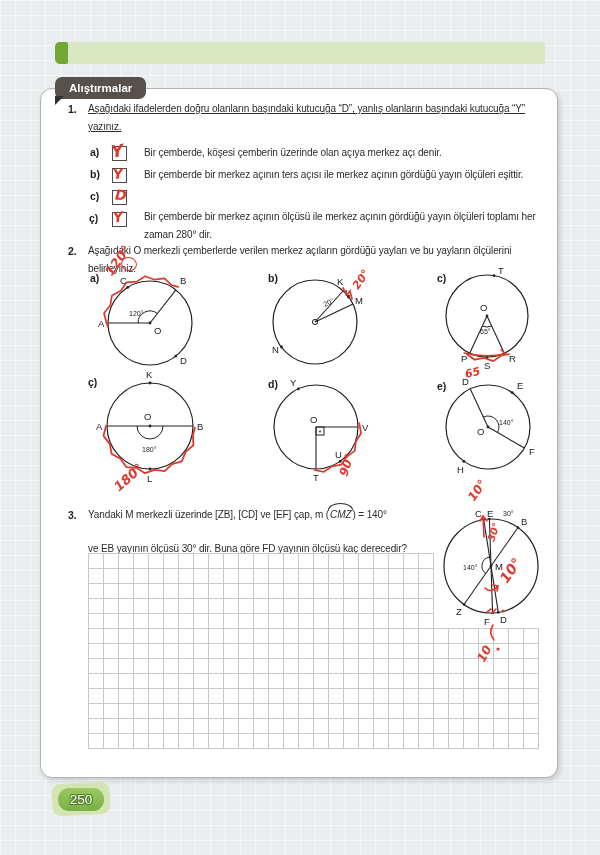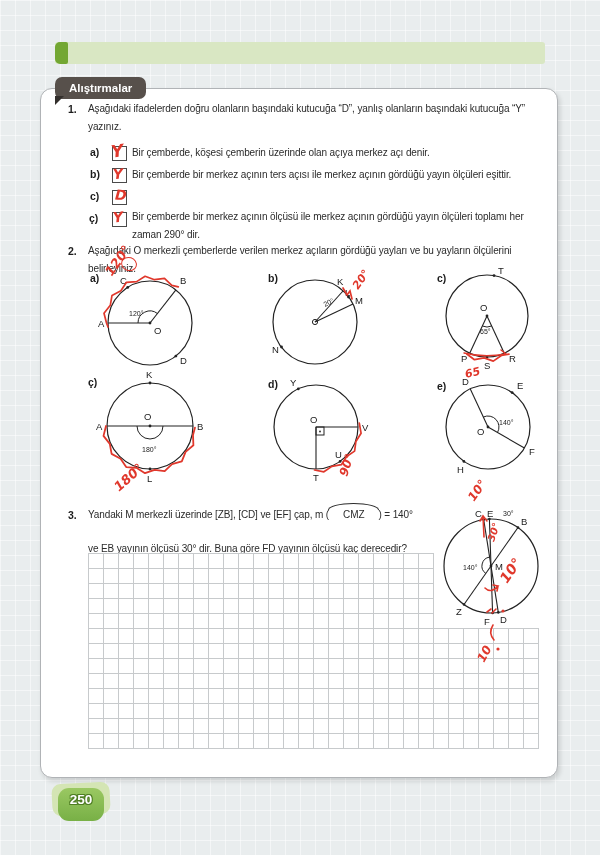--- a/index.html
+++ b/index.html
@@ -13,74 +13,74 @@
   .card{left:40px;top:88px;width:516px;height:688px;background:#fff;
     border:1.5px solid #b0b3b6;border-radius:12px;box-shadow:2px 3px 5px rgba(0,0,0,.14);}
   .greenbar{left:55px;top:42px;width:490px;height:22px;background:#d9e7c3;border-radius:3px;}
   .greencap{left:55px;top:42px;width:13px;height:22px;background:#73a733;border-radius:5px 2px 2px 5px;}
   .badge{left:55px;top:77px;height:22px;padding:0 14px;background:#57504b;border-radius:7px;
     color:#fff;font-weight:bold;font-size:11.5px;line-height:22px;}
   .fold{left:55px;top:96px;width:0;height:0;border-top:9px solid #332f2c;border-right:9px solid transparent;}
   .qnum{font-weight:bold;font-size:10.5px;color:#1c1c1c;}
   .qtext{font-size:10px;line-height:18px;letter-spacing:-0.12px;color:#2b2b2b;}
   .itemlabel{font-weight:bold;font-size:10.5px;color:#1c1c1c;}
-  .itemtext{font-size:10px;letter-spacing:-0.12px;white-space:nowrap;color:#2b2b2b;}
+  .itemtext{font-size:10px;letter-spacing:-0.12px;white-space:nowrap;color:#2b2b2b;margin-left:12px;}
   .wrap{white-space:normal;line-height:18px;}
   .checkbox{width:13px;height:13px;border:1.2px solid #4a4a4a;background:#fff;}
   .redhand{color:#e0382c;font-style:italic;font-weight:bold;font-family:"DejaVu Sans",sans-serif;}
   .diaglabel{font-weight:bold;font-size:10.5px;color:#1c1c1c;}
   .grid{background-image:linear-gradient(#c7cacc 1px,transparent 1px),
         linear-gradient(90deg,#c7cacc 1px,transparent 1px);
         background-size:15px 15px;border-right:1px solid #c7cacc;border-bottom:1px solid #c7cacc;}
-  .overarc{position:relative;display:inline-block;padding:0 14px;}
+  .overarc{position:relative;display:inline-block;padding:0 1px;font-style:italic;}
   .overarc::after{content:"";position:absolute;left:-1px;right:-1px;top:-3px;height:6px;
     border:1px solid #2b2b2b;border-bottom:none;border-radius:100% 100% 0 0/200% 200% 0 0;}
   .pgback{left:52px;top:783px;width:58px;height:32px;background:#d4e5b4;border-radius:9px;transform:rotate(-3deg);}
-  .pgbadge{left:58px;top:788px;width:46px;height:33px;background:linear-gradient(#9ac862,#78b046);
-    border-radius:11px;color:#fff;font-weight:bold;font-size:13.5px;text-align:center;line-height:23px;
+  .pgbadge{left:58px;top:788px;width:46px;height:23px;background:linear-gradient(#9ac862,#78b046);
+    border-radius:11px;color:#fff;font-weight:normal;font-size:13.5px;text-align:center;line-height:23px;
     text-shadow:1px 1px 0 #4e7d23,-1px 1px 0 #4e7d23,1px -1px 0 #4e7d23,-1px -1px 0 #4e7d23;}
   svg text{font-family:"Liberation Sans",sans-serif;fill:#1a1a1a;}
   svg .pt{font-size:9.5px;}
   svg .ang{font-size:7px;}
   svg .red{fill:#e0382c;font-style:italic;font-weight:bold;font-family:"DejaVu Sans",sans-serif;}
   svg path,svg line,svg circle{vector-effect:non-scaling-stroke;}
 </style>
 </head>
 <body>
 
 <div class="page">
 
   <div class="abs greenbar"></div>
   <div class="abs greencap"></div>
 
   <div class="abs card"></div>
   <div class="abs badge">Alıştırmalar</div>
   <div class="abs fold"></div>
 
   <div class="abs qnum" style="left:68px;top:103px;">1.</div>
-  <div class="abs qtext" style="left:88px;top:100px;width:456px;">Aşağıdaki ifadelerden doğru olanların başındaki kutucuğa “D”, yanlış olanların başındaki kutucuğa “Y” yazınız.</div>
+  <div class="abs qtext" style="left:88px;top:100px;width:456px;text-decoration:underline;">Aşağıdaki ifadelerden doğru olanların başındaki kutucuğa “D”, yanlış olanların başındaki kutucuğa “Y” yazınız.</div>
 
   <div class="abs itemlabel" style="left:90px;top:146px;">a)</div>
   <div class="abs checkbox" style="left:112px;top:146px;"></div>
   <div class="abs redhand" style="left:111px;top:141px;font-size:17px;transform:rotate(-8deg);">Y</div>
   <div class="abs itemtext" style="left:132px;top:147px;">Bir çemberde, köşesi çemberin üzerinde olan açıya merkez açı denir.</div>
 
   <div class="abs itemlabel" style="left:90px;top:168px;">b)</div>
   <div class="abs checkbox" style="left:112px;top:168px;"></div>
   <div class="abs redhand" style="left:113px;top:166px;font-size:14px;transform:rotate(-4deg);">Y</div>
   <div class="abs itemtext" style="left:132px;top:169px;text-align:right;">Bir çemberde bir merkez açının ters açısı ile merkez açının gördüğü yayın ölçüleri eşittir.</div>
 
   <div class="abs itemlabel" style="left:90px;top:190px;">c)</div>
   <div class="abs checkbox" style="left:112px;top:190px;"></div>
   <div class="abs redhand" style="left:115px;top:187px;font-size:14px;transform:rotate(4deg);">D</div>
 
   <div class="abs itemlabel" style="left:89px;top:212px;">ç)</div>
   <div class="abs checkbox" style="left:112px;top:212px;"></div>
   <div class="abs redhand" style="left:113px;top:209px;font-size:14px;transform:rotate(-6deg);">Y</div>
-  <div class="abs itemtext wrap" style="left:132px;top:208px;width:412px;white-space:normal;">Bir çemberde bir merkez açının ölçüsü ile merkez açının gördüğü yayın ölçüleri toplamı her zaman 290° dir.</div>
+  <div class="abs itemtext wrap" style="left:132px;top:208px;width:412px;white-space:normal;">Bir çemberde bir merkez açının ölçüsü ile merkez açının gördüğü yayın ölçüleri toplamı her zaman 280° dir.</div>
 
   <div class="abs qnum" style="left:68px;top:245px;">2.</div>
   <div class="abs qtext" style="left:88px;top:242px;width:470px;">Aşağıdaki O merkezli çemberlerde verilen merkez açıların gördüğü yayları ve bu yayların ölçülerini belirleyiniz.</div>
   <div class="abs" style="left:121px;top:257px;width:14px;height:12px;border:1.6px solid #e0382c;border-radius:50%;transform:rotate(18deg);"></div>
   <div class="abs redhand" style="left:101px;top:253px;font-size:13px;transform:rotate(-55deg);">120°</div>
 
   <div class="abs diaglabel" style="left:90px;top:272px;">a)</div>
   <div class="abs diaglabel" style="left:268px;top:272px;">b)</div>
   <div class="abs diaglabel" style="left:437px;top:272px;">c)</div>
 

